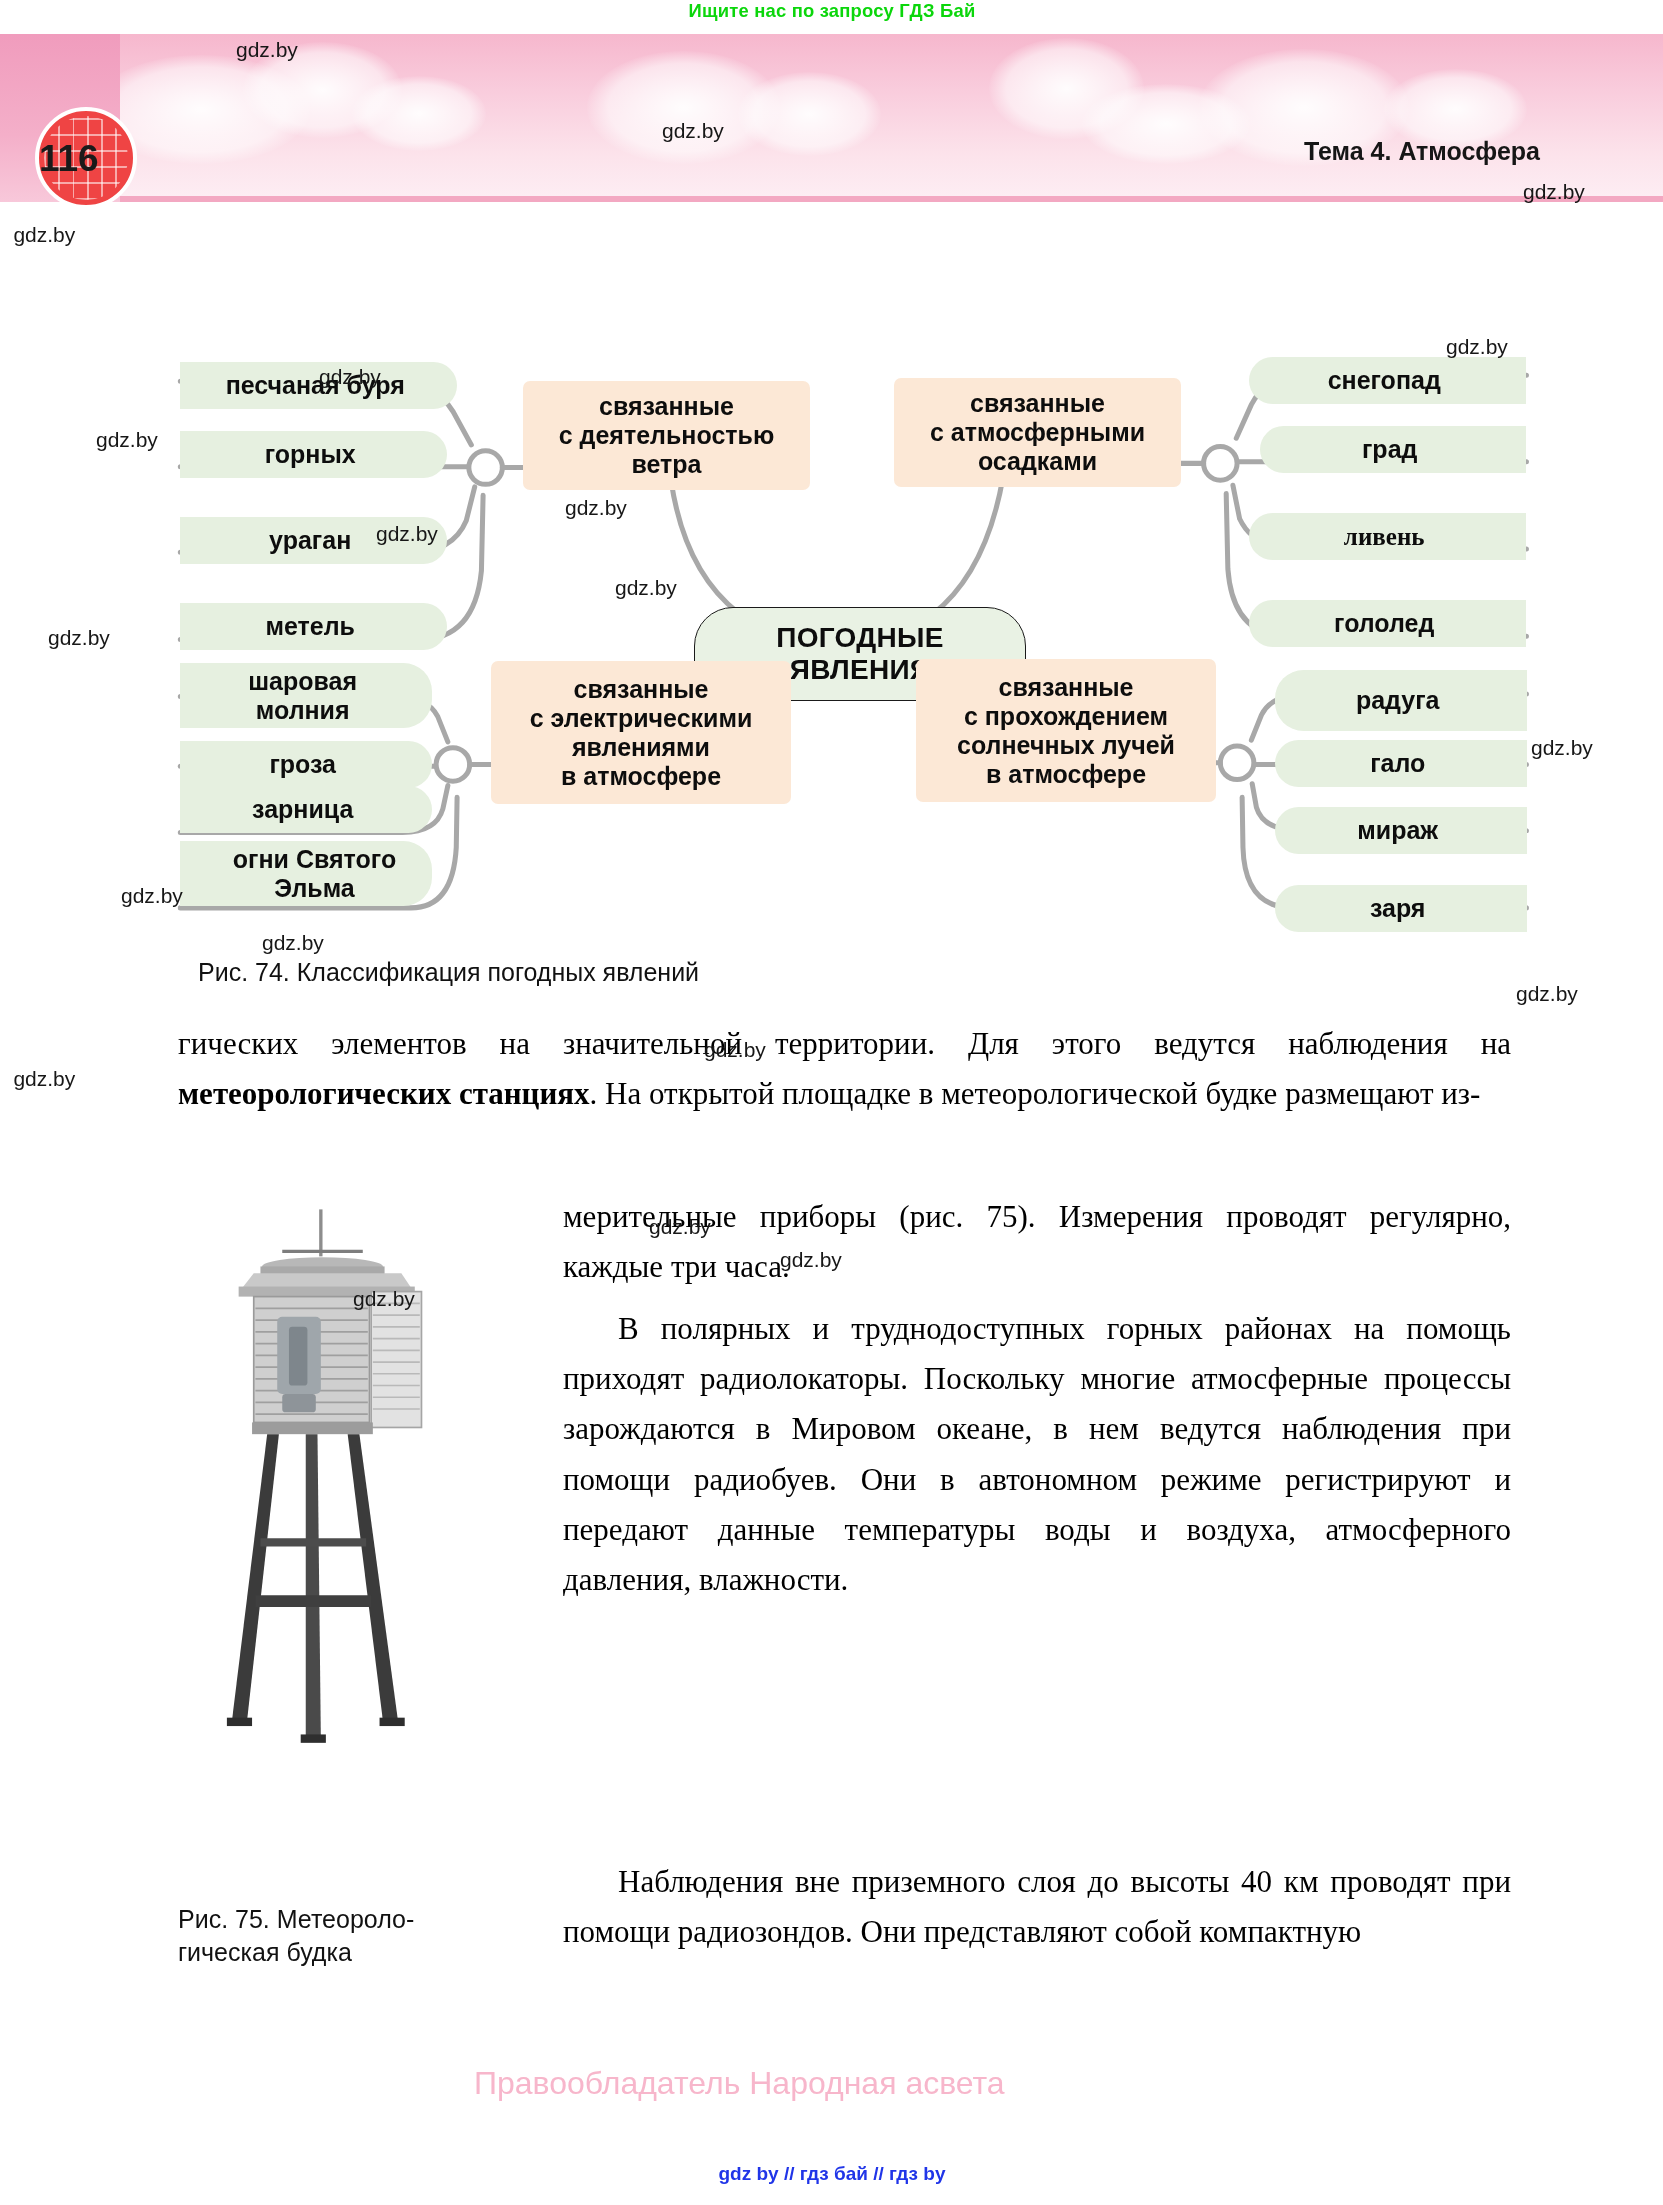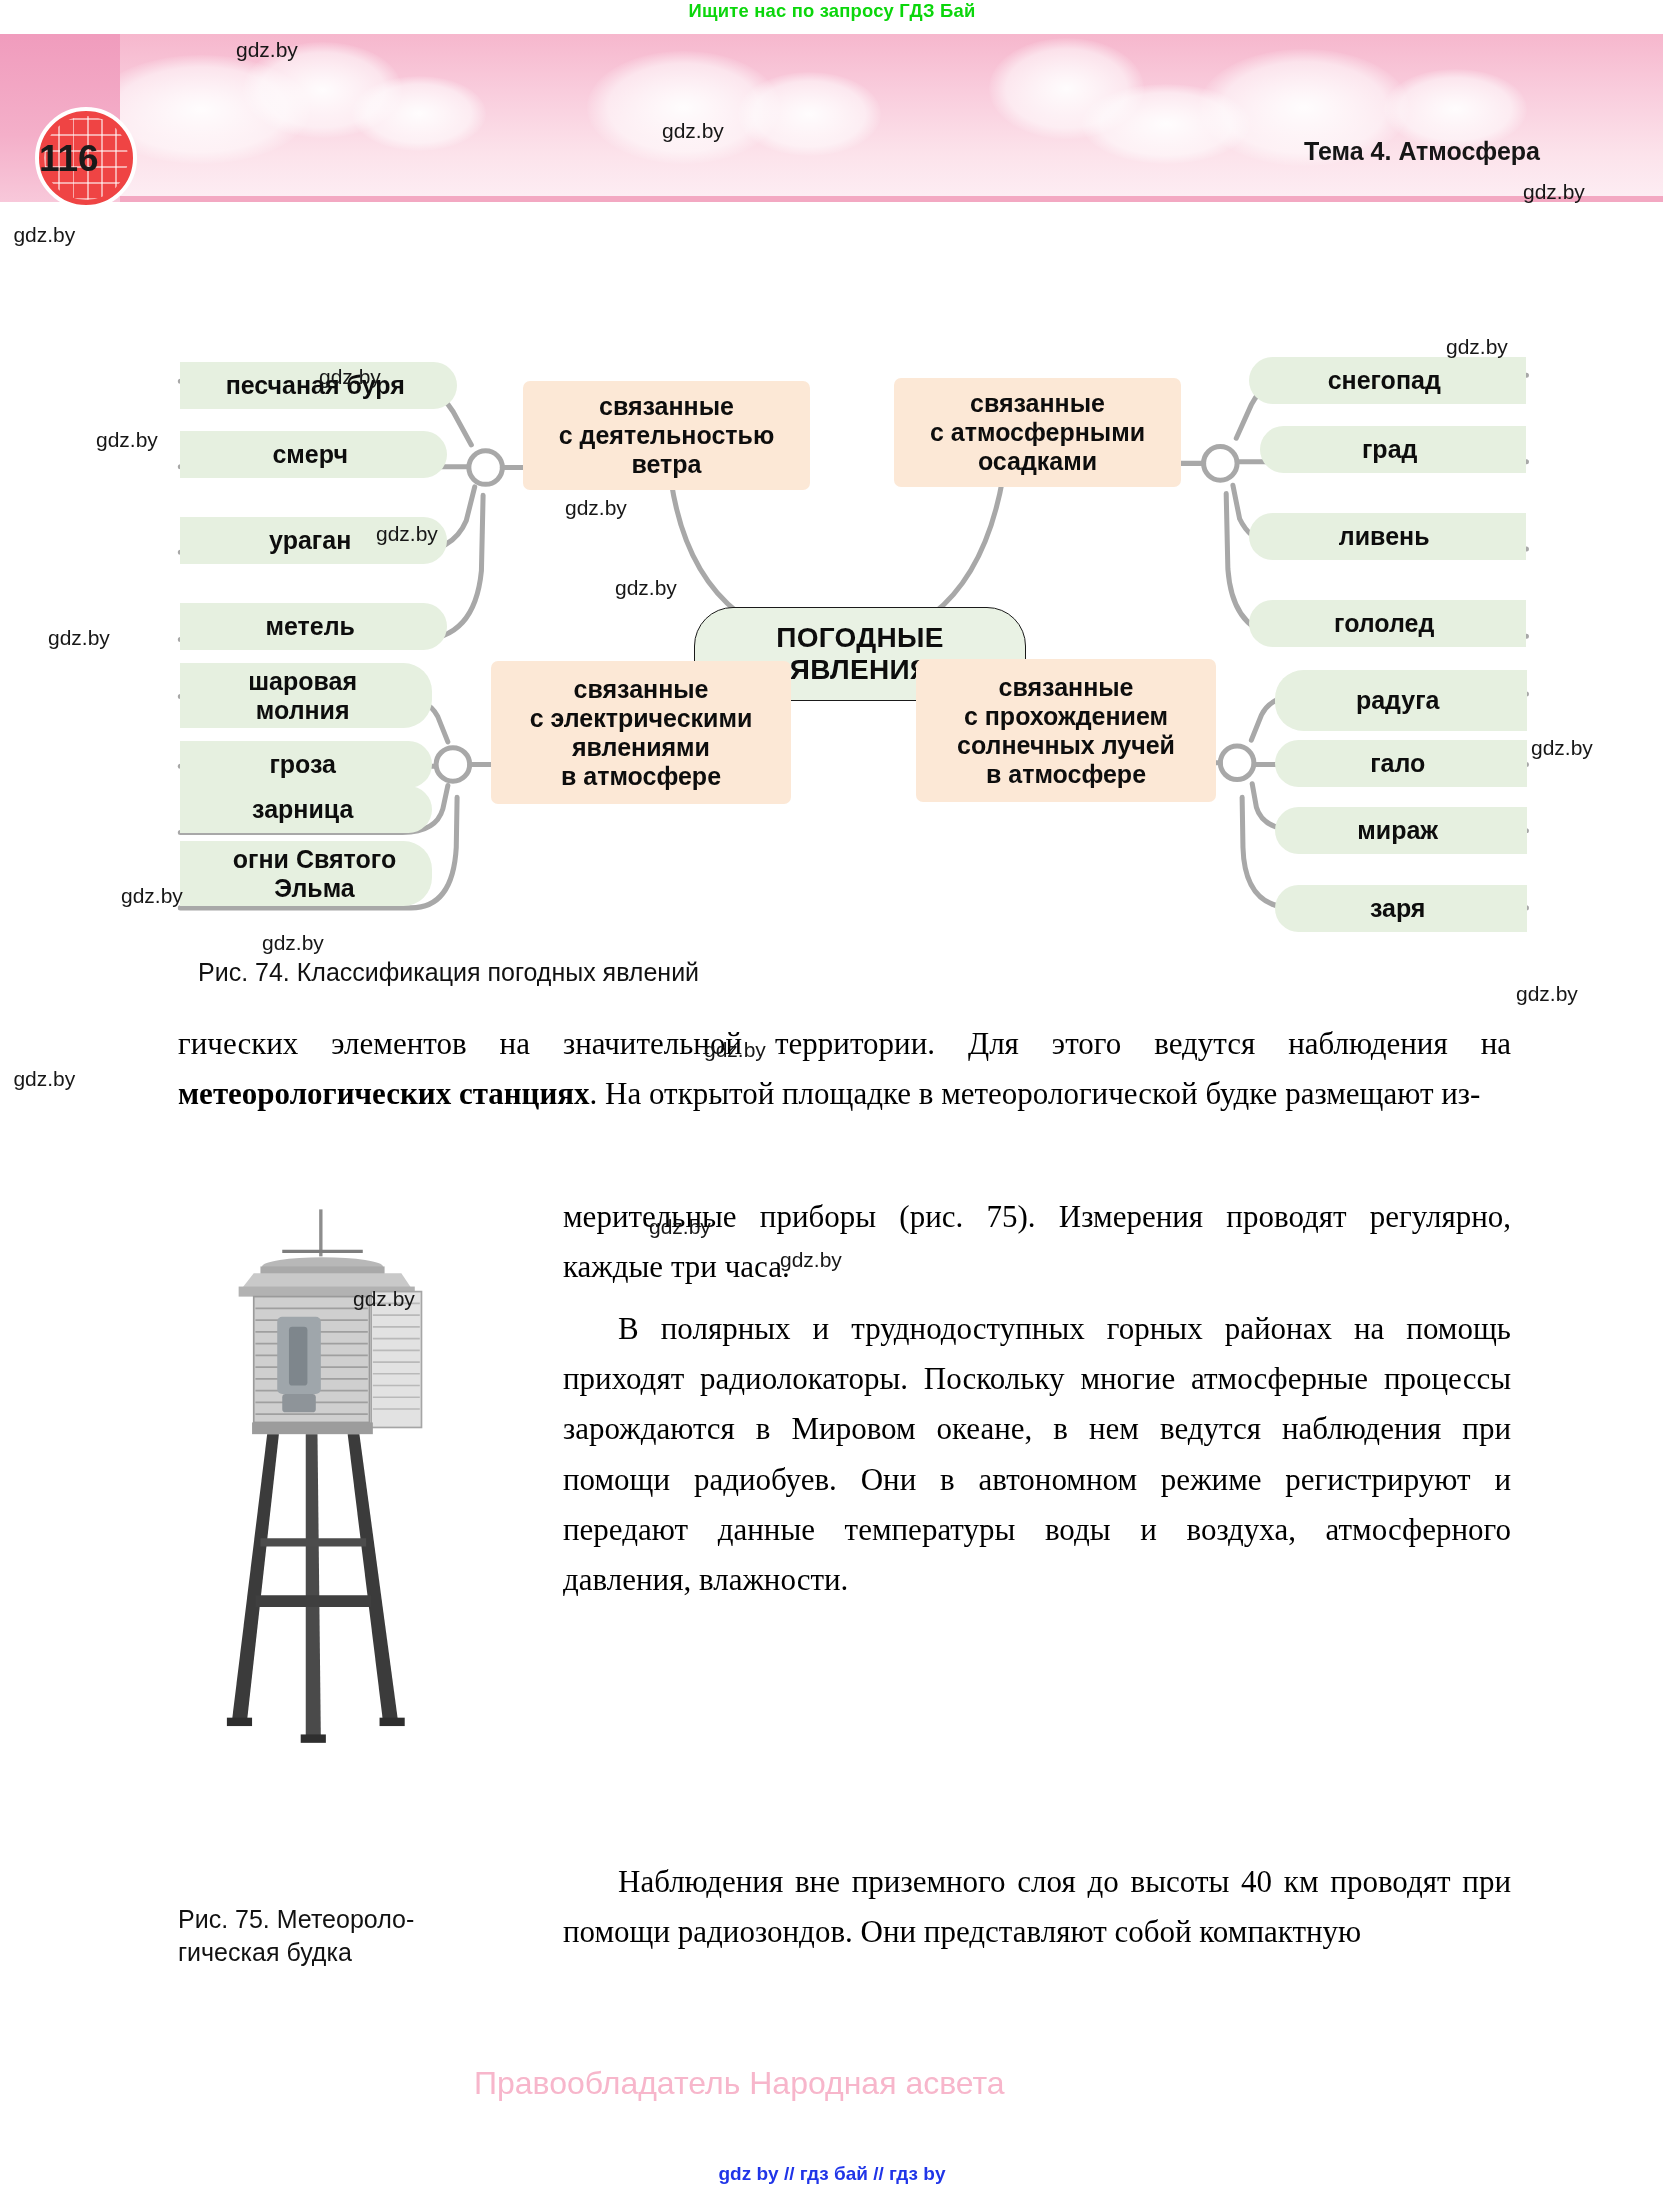--- a/index.html
+++ b/index.html
@@ -262,21 +262,21 @@
       <path d="M 1820 832 L 1542 832 Q 1484 832 1482 760 L 1481 700"></path>
       <circle cx="1475" cy="659" r="20" fill="#ffffff" stroke="#a8a8a8" stroke-width="6"></circle>
       <path d="M 1455 659 L 1430 659"></path>
     </g>
   </svg>
 
   <div class="node leaf" style="left:180px; top:231px; width:277px; height:47px; transform:translateY(-79px);">
     <span>песчаная буря</span>
   </div>
   <div class="node leaf" style="left:180px; top:300px; width:267px; height:47px; transform:translateY(-79px);">
-    <span>смерч</span>
+    <span>горных</span>
   </div>
   <div class="node leaf" style="left:180px; top:386px; width:267px; height:47px; transform:translateY(-79px);">
     <span>ураган</span>
   </div>
   <div class="node leaf" style="left:180px; top:472px; width:267px; height:47px; transform:translateY(-79px);">
     <span>метель</span>
   </div>
 
   <div class="node cat" style="left:523px; top:171px; width:287px; height:109px;">
     <span>связанные
@@ -289,21 +289,21 @@
 с атмосферными
 осадками</span>
   </div>
 
   <div class="node leaf left" style="left:1249px; top:226px; width:277px; height:47px; transform:translateY(-79px);">
     <span>снегопад</span>
   </div>
   <div class="node leaf left" style="left:1260px; top:295px; width:266px; height:47px; transform:translateY(-79px);">
     <span>град</span>
   </div>
-  <div class="node leaf left" style="left:1249px; top:382px; width:277px; height:47px; transform:translateY(-79px);">
+  <div class="node leaf left" style="left:1249px; top:382px; width:277px; height:47px; transform:translateY(-79px);font-family:Liberation Serif, serif;">
     <span>ливень</span>
   </div>
   <div class="node leaf left" style="left:1249px; top:469px; width:277px; height:47px; transform:translateY(-79px);">
     <span>гололед</span>
   </div>
 
   <div class="node leaf" style="left:180px; top:453px; width:252px; height:65px;">
     <span>шаровая
 молния</span>
   </div>

